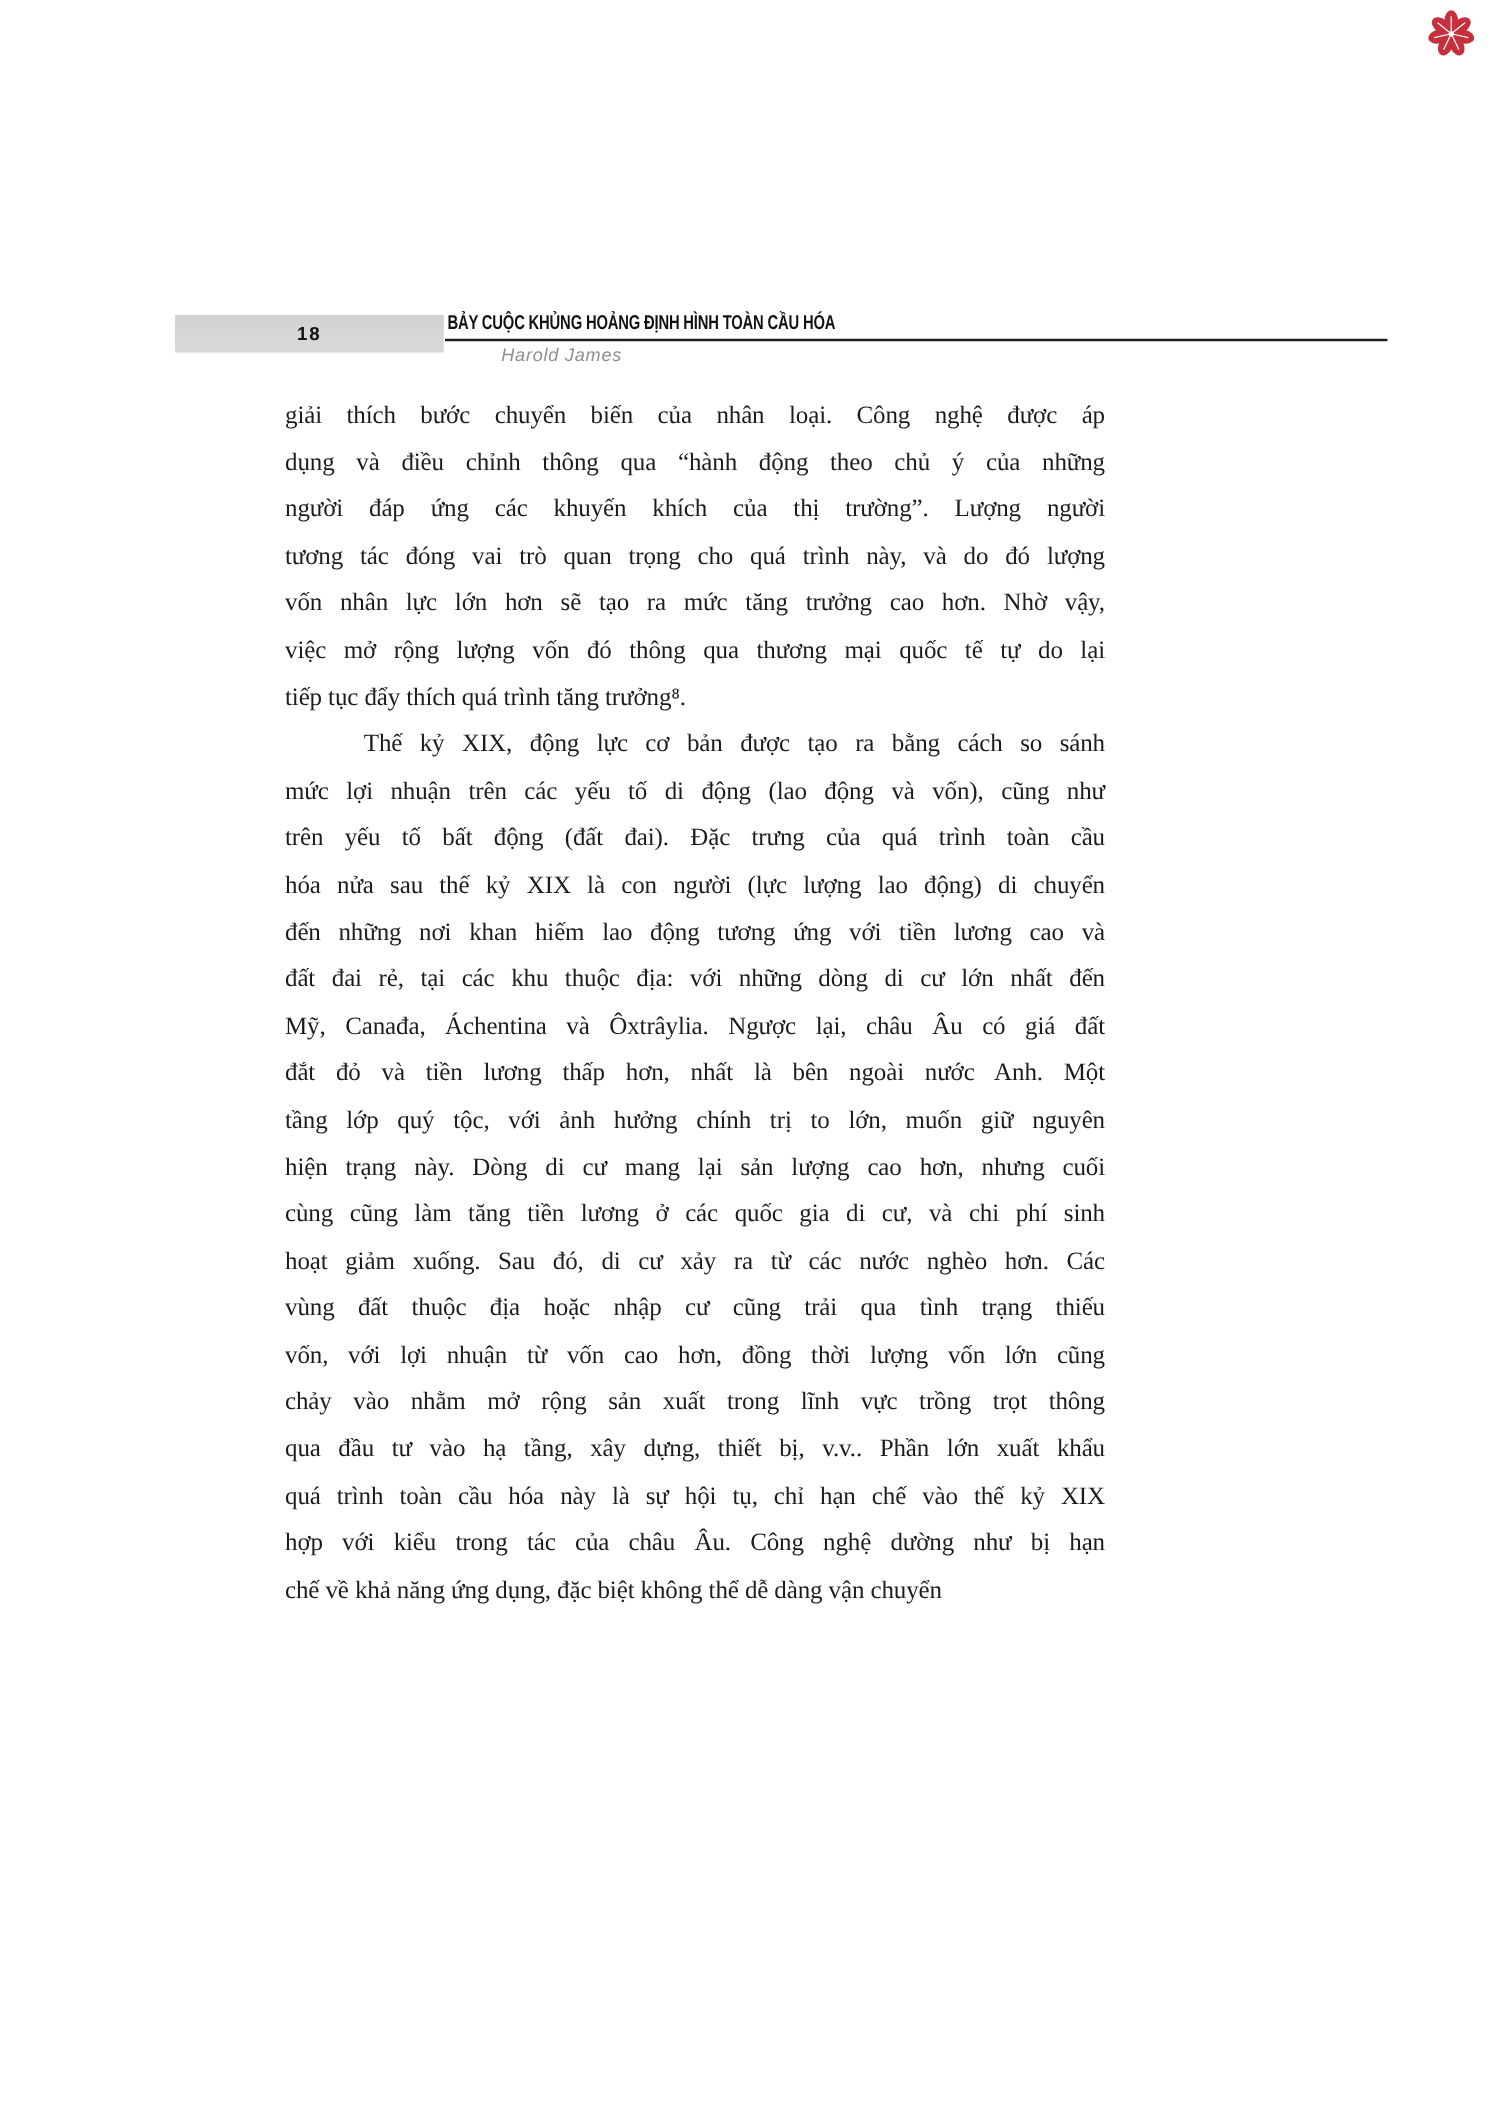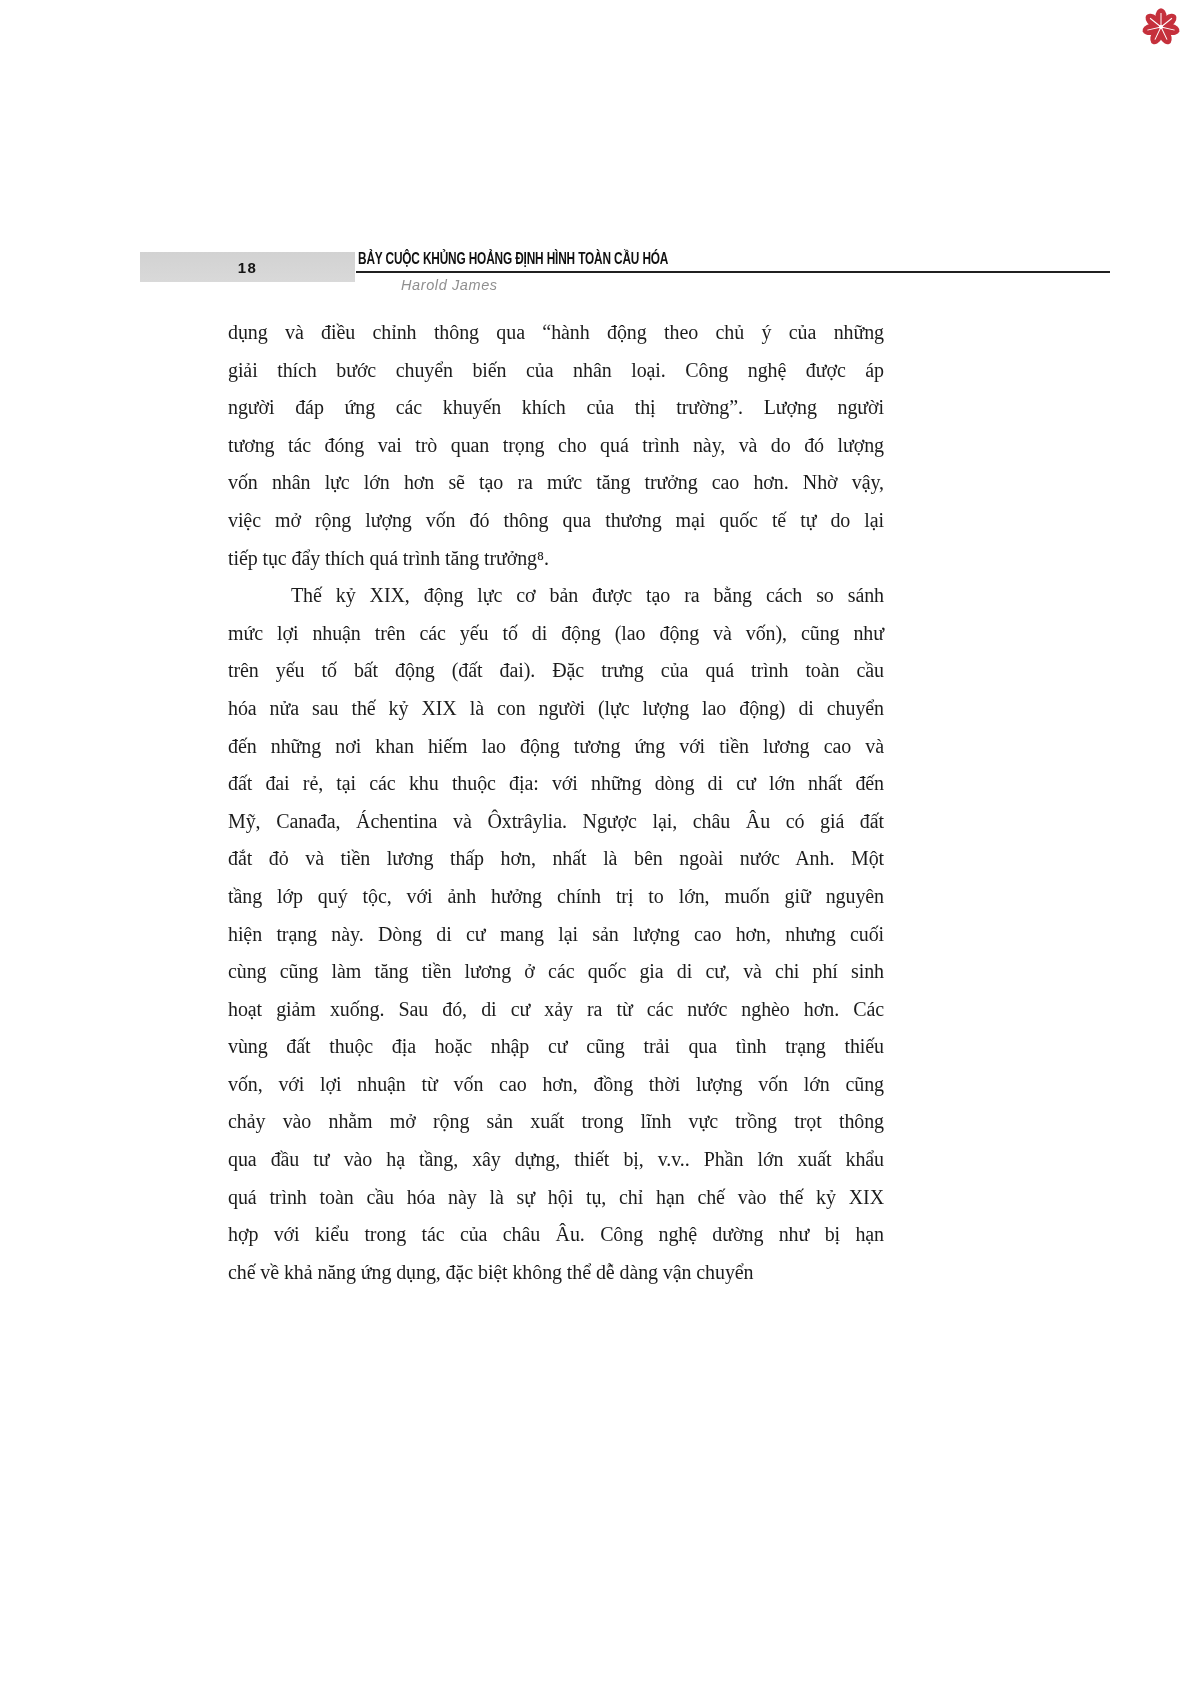--- a/index.html
+++ b/index.html
@@ -135,22 +135,22 @@
   <div class="pagenum-bar">
     <span class="pagenum">18</span>
   </div>
 
   <div class="running-title">BẢY CUỘC KHỦNG HOẢNG ĐỊNH HÌNH TOÀN CẦU HÓA</div>
   <div class="header-rule"></div>
   <div class="author">Harold James</div>
 
   <div class="body-text" id="body-text">
       <div class="para">
+        <div class="line">giải thích bước chuyển biến của nhân loại. Công nghệ được áp</div>
         <div class="line">dụng và điều chỉnh thông qua “hành động theo chủ ý của những</div>
-        <div class="line">giải thích bước chuyển biến của nhân loại. Công nghệ được áp</div>
         <div class="line">người đáp ứng các khuyến khích của thị trường”. Lượng người</div>
         <div class="line">tương tác đóng vai trò quan trọng cho quá trình này, và do đó lượng</div>
         <div class="line">vốn nhân lực lớn hơn sẽ tạo ra mức tăng trưởng cao hơn. Nhờ vậy,</div>
         <div class="line">việc mở rộng lượng vốn đó thông qua thương mại quốc tế tự do lại</div>
         <div class="line last">tiếp tục đẩy thích quá trình tăng trưởng⁸.</div>
       </div>
       <div class="para indent">
         <div class="line">Thế kỷ XIX, động lực cơ bản được tạo ra bằng cách so sánh</div>
         <div class="line">mức lợi nhuận trên các yếu tố di động (lao động và vốn), cũng như</div>
         <div class="line">trên yếu tố bất động (đất đai). Đặc trưng của quá trình toàn cầu</div>

